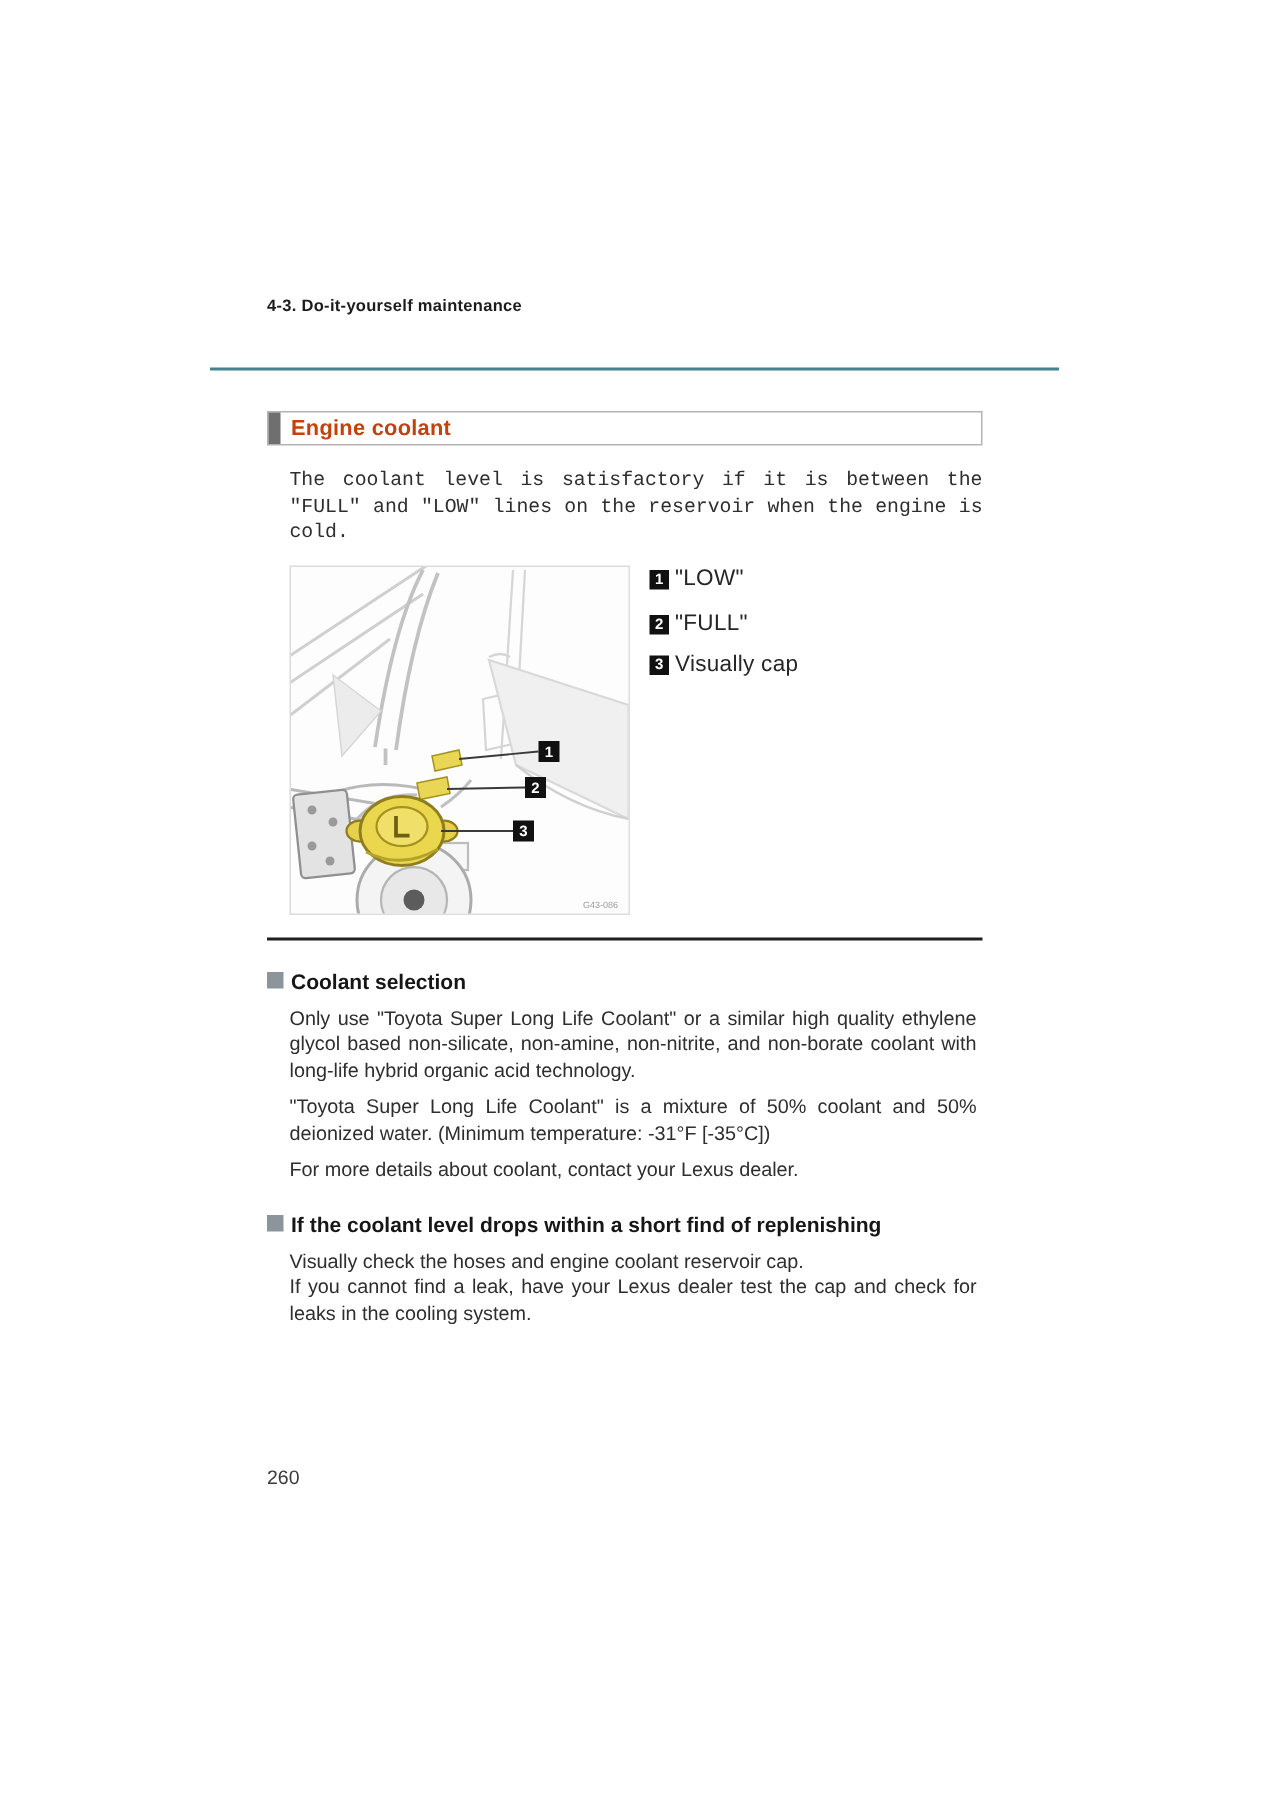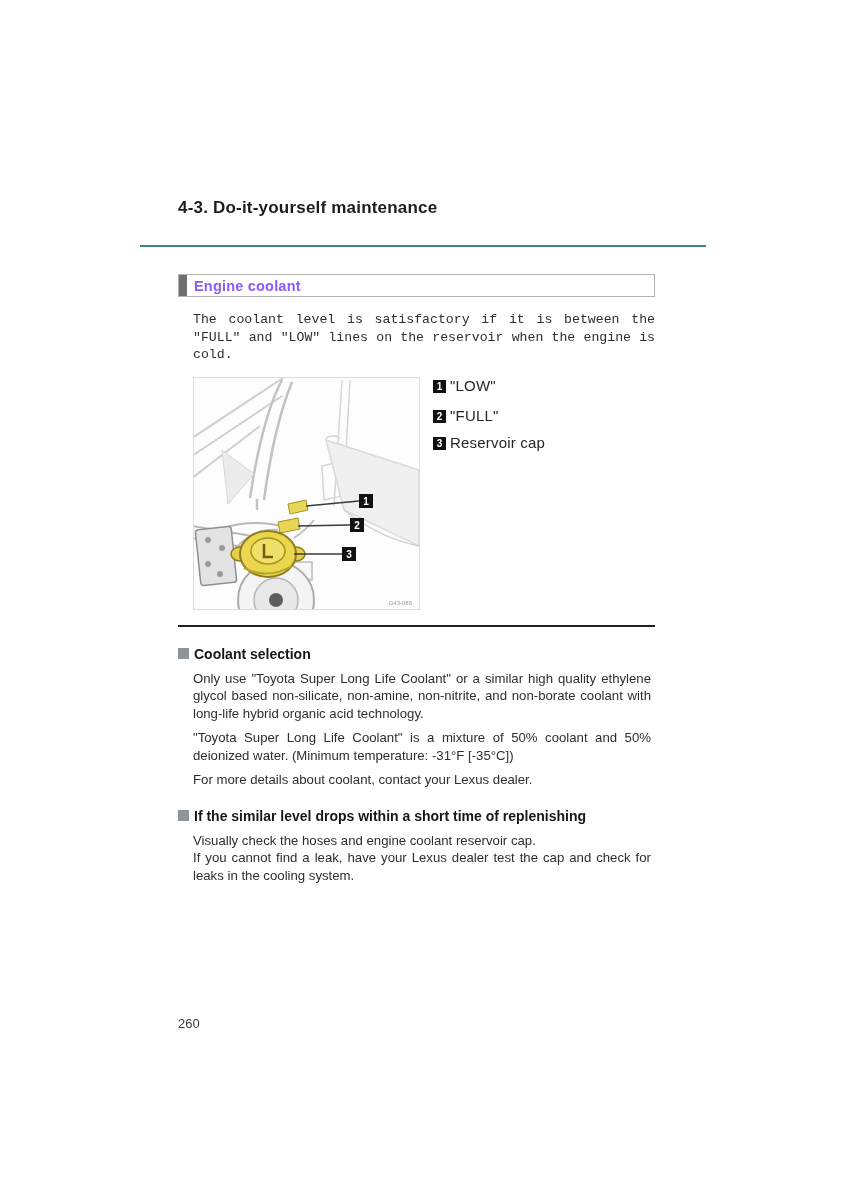--- a/index.html
+++ b/index.html
@@ -4,34 +4,34 @@
 <style>
   * { margin:0; padding:0; box-sizing:border-box; }
   html,body { background:#ffffff; }
   body {
     width:848px; height:1200px; position:relative;
     font-family:"Liberation Sans", sans-serif;
     color:#2e2e2e; overflow:hidden;
   }
   .breadcrumb {
     position:absolute; left:178px; top:198px;
-    font-size:17px; font-weight:bold; letter-spacing:.2px; color:#1c1c1c;
+    font-size:11px; font-weight:bold; letter-spacing:.2px; color:#1c1c1c;
   }
   .teal-rule {
     position:absolute; left:140px; top:245px; width:566px; height:2px;
     background:#3f858e;
   }
   .content { position:absolute; left:178px; top:274px; width:477px; }
 
   .title-box {
     position:relative; border:1px solid #b3b3b3; height:23px;
     display:flex; align-items:center; background:#fff;
   }
   .title-bar { position:absolute; left:0; top:0; width:8px; height:100%; background:#6f6f6f; }
-  .title-text { margin-left:15px; font-size:14.5px; font-weight:bold; color:#8b5cf6; letter-spacing:.2px; }
+  .title-text { margin-left:15px; font-size:14.5px; font-weight:bold; color:#c2410c; letter-spacing:.2px; }
 
   .para {
     font-size:13.2px; line-height:17.5px; text-align:justify; color:#2e2e2e;
   }
   .intro { margin:14px 0 0 15px; width:462px;font-family:Liberation Mono, monospace; }
 
   .figure-row { display:flex; margin:13px 0 0 15px; gap:13px; }
   .figure-frame { width:227px; height:233px; border:1px solid #dcdcdc; background:#fdfdfd; position:relative; }
   .figure-frame svg { display:block; }
 
@@ -49,21 +49,21 @@
 
   .divider { margin-top:15px; height:2px; background:#1f1f1f; }
 
   .section-heading { display:flex; align-items:center; margin-top:19px; }
   .bullet-square { width:11px; height:11px; background:#8c959b; flex:0 0 11px; }
   .section-heading-text { margin-left:5px; font-size:14px; font-weight:bold; color:#161616; }
   .section-para { margin:8px 0 0 15px; width:458px; }
   .pre-lines { white-space:pre-line; }
   .gap6 { margin-top:7px; }
 
-  .page-number { position:absolute; left:178px; top:977px; font-size:13px; color:#3a3a3a;margin-top:39px; }
+  .page-number { position:absolute; left:178px; top:977px; font-size:13px; color:#3a3a3a; }
 
   .fig-code { font-size:6px; fill:#9a9a9a; }
 </style>
 </head>
 <body>
 
 <div class="breadcrumb">4-3. Do-it-yourself maintenance</div>
 <div class="teal-rule"></div>
 
 <div class="content">
@@ -166,37 +166,37 @@
         <span class="callout-label">"LOW"</span>
       </div>
 
       <div class="callout-item mt12">
         <span class="callout-badge">2</span>
         <span class="callout-label">"FULL"</span>
       </div>
 
       <div class="callout-item mt10">
         <span class="callout-badge">3</span>
-        <span class="callout-label">Reservoir cap</span>
+        <span class="callout-label">Visually cap</span>
       </div>
     </div>
   </div>
 
   <div class="divider"></div>
 
   <div class="section-heading">
     <span class="bullet-square"></span>
     <span class="section-heading-text">Coolant selection</span>
   </div>
   <p class="para section-para">Only use "Toyota Super Long Life Coolant" or a similar high quality ethylene glycol based non-silicate, non-amine, non-nitrite, and non-borate coolant with long-life hybrid organic acid technology.</p>
   <p class="para section-para gap6">"Toyota Super Long Life Coolant" is a mixture of 50% coolant and 50% deionized water. (Minimum temperature: -31°F [-35°C])</p>
   <p class="para section-para gap6">For more details about coolant, contact your Lexus dealer.</p>
 
   <div class="section-heading">
     <span class="bullet-square"></span>
-    <span class="section-heading-text">If the similar level drops within a short time of replenishing</span>
+    <span class="section-heading-text">If the coolant level drops within a short find of replenishing</span>
   </div>
   <p class="para section-para pre-lines">Visually check the hoses and engine coolant reservoir cap.
 If you cannot find a leak, have your Lexus dealer test the cap and check for leaks in the cooling system.</p>
 
 </div>
 
 <div class="page-number">260</div>
 
 </body></html>

